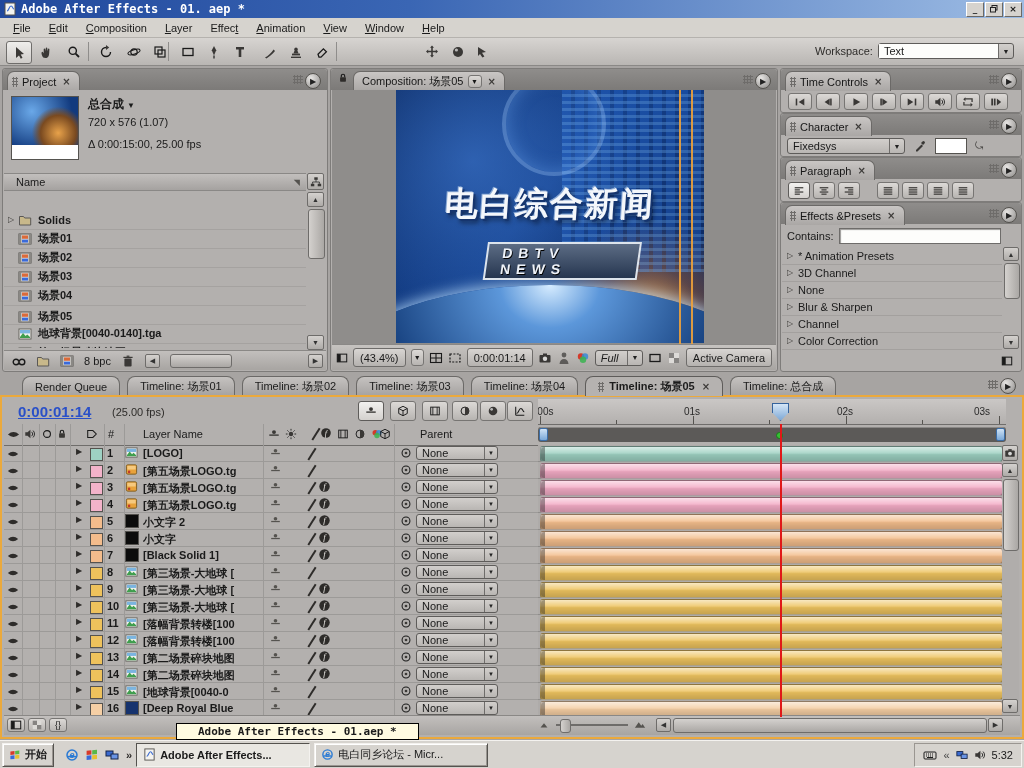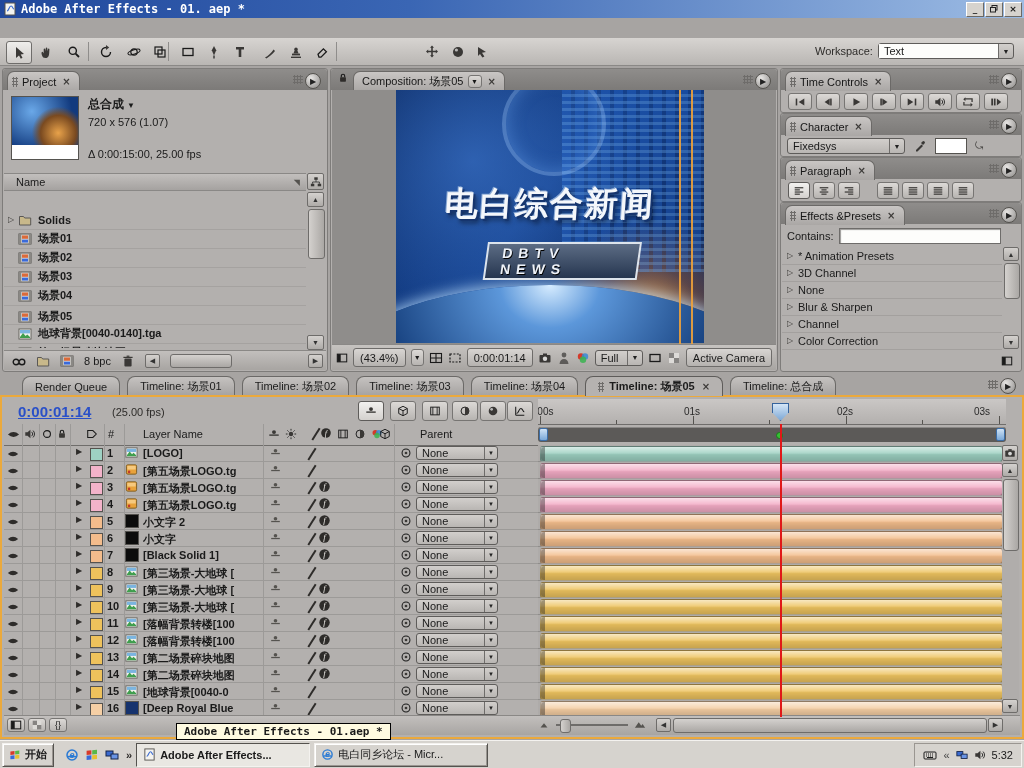--- a/index.html
+++ b/index.html
@@ -158,21 +158,21 @@
   
   .taskbar{left:0;top:740px;width:1024px;height:28px;background:#d6d3ce;border-top:1px solid #f4f2ef;
     display:flex;align-items:center;padding:0 2px;box-sizing:border-box;}
   .wb{background:#d6d3ce;border:1px solid;border-color:#f4f2ef #55534f #55534f #f4f2ef;
     box-shadow:inset 1px 1px 0 #fff, inset -1px -1px 0 #9a9691;
     display:inline-flex;align-items:center;height:22px;padding:0 6px;gap:4px;white-space:nowrap;}
   .wb.active{background:#e9e7e2;border-color:#55534f #f4f2ef #f4f2ef #55534f;box-shadow:none;font-weight:bold;}
   .tray{margin-left:auto;display:flex;align-items:center;gap:6px;height:22px;
     border:1px solid;border-color:#9a9691 #f4f2ef #f4f2ef #9a9691;padding:0 8px;}
   .tooltip{position:absolute;left:176px;top:723px;background:#fffbe1;border:1px solid #000;
-    padding:1px 7px;font:bold 11px "DejaVu Sans Mono",monospace;white-space:pre;z-index:20;}
+    padding:1px 21px;font:bold 11px "DejaVu Sans Mono",monospace;white-space:pre;z-index:20;}
   .qicon{width:20px;height:20px;display:inline-flex;align-items:center;justify-content:center;}
 </style>
 </head>
 <body>
 
 <svg width="0" height="0" style="position:absolute">
 <defs>
 <symbol id="i-selection" viewBox="0 0 14 14">
         <path d="M4 1v11l3-2.6 1.8 3.4 1.7-1-1.8-3.3 3.3-.5z"></path>
       </symbol>
@@ -449,20 +449,31 @@
       <span class="wbtn">
           <svg width="8" height="8">
             <rect x="2" y="0.5" width="5" height="4.5" fill="none" stroke="#222"></rect>
             <rect x="0.5" y="2.5" width="5" height="4.5" fill="#d6d3ce" stroke="#222"></rect>
           </svg>
         </span>
       <span class="wbtn">×</span>
     </span>
   </div>
 
+  <div class="abs menubar" id="menubar">
+      <span class="mi"><u>F</u>ile</span>
+      <span class="mi"><u>E</u>dit</span>
+      <span class="mi"><u>C</u>omposition</span>
+      <span class="mi"><u>L</u>ayer</span>
+      <span class="mi">Effec<u>t</u></span>
+      <span class="mi"><u>A</u>nimation</span>
+      <span class="mi"><u>V</u>iew</span>
+      <span class="mi"><u>W</u>indow</span>
+      <span class="mi"><u>H</u>elp</span>
+    </div>
 
   <div class="abs toolbar" id="toolbarRow">
     <span class="tsep" style="left:88px"></span>
     <span class="tsep" style="left:168px"></span>
     <span class="tsep" style="left:336px"></span>
     <span class="wslabel" style="left:815px">Workspace:</span>
     <div class="dd" style="position:absolute;left:878px;top:5px;width:136px;">
       <span class="lbl" style="background:#fdfdfb;align-self:stretch;display:flex;align-items:center;">Text</span>
       <span class="arr">▼</span>
     </div>
@@ -554,21 +565,21 @@
       <span class="pmenu" style="right:6px">▶</span>
     </div>
     <div class="pinfo">
       <div class="pthumb">
           <div class="im"></div>
         </div>
       <div style="position:absolute;left:84px;top:6px;">
         <div><span class="compname">总合成</span>
           <span style="font-size:8px;">▼</span></div>
         <div style="margin-top:3px;">720 x 576 (1.07)</div>
-        <div style="margin-top:20px;">Δ 0:00:15:00, 25.00 fps</div>
+        <div style="margin-top:10px;">Δ 0:00:15:00, 25.00 fps</div>
       </div>
     </div>
     <div class="plisthead">
       <span>Name</span>
       <span style="margin-left:auto;margin-right:6px;font-size:8px;color:#55534f;">◥</span>
     </div>
     <div class="plist" id="plist">
         <div class="prow" style="top: 19px;">
           <span class="exp">▷</span>
   <span class="ic">
@@ -734,21 +745,21 @@
       <span class="ic" style="opacity:.7">
           <svg class="s">
             <use href="#i-person"></use>
           </svg>
         </span>
       <span class="ic">
           <svg class="s">
             <use href="#i-rgb"></use>
           </svg>
         </span>
-      <span class="dd" style="width:56px;">
+      <span class="dd" style="width:56px;font-style:italic;">
         <span class="lbl">Full</span>
         <span class="arr">▼</span>
       </span>
       <span class="ic">
           <svg class="s">
             <use href="#i-rectangle-mask"></use>
           </svg>
         </span>
       <span class="ic">
           <svg class="s">

